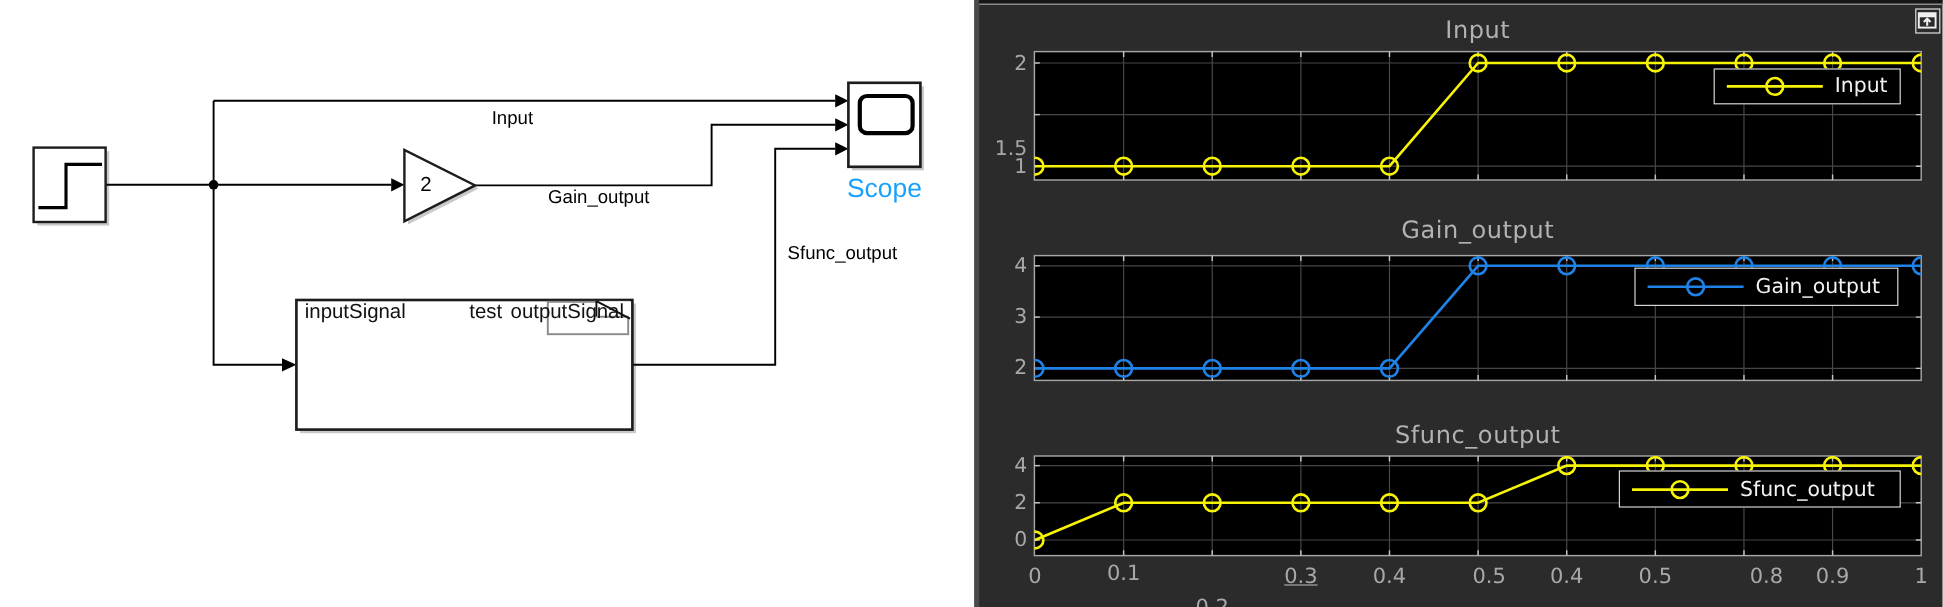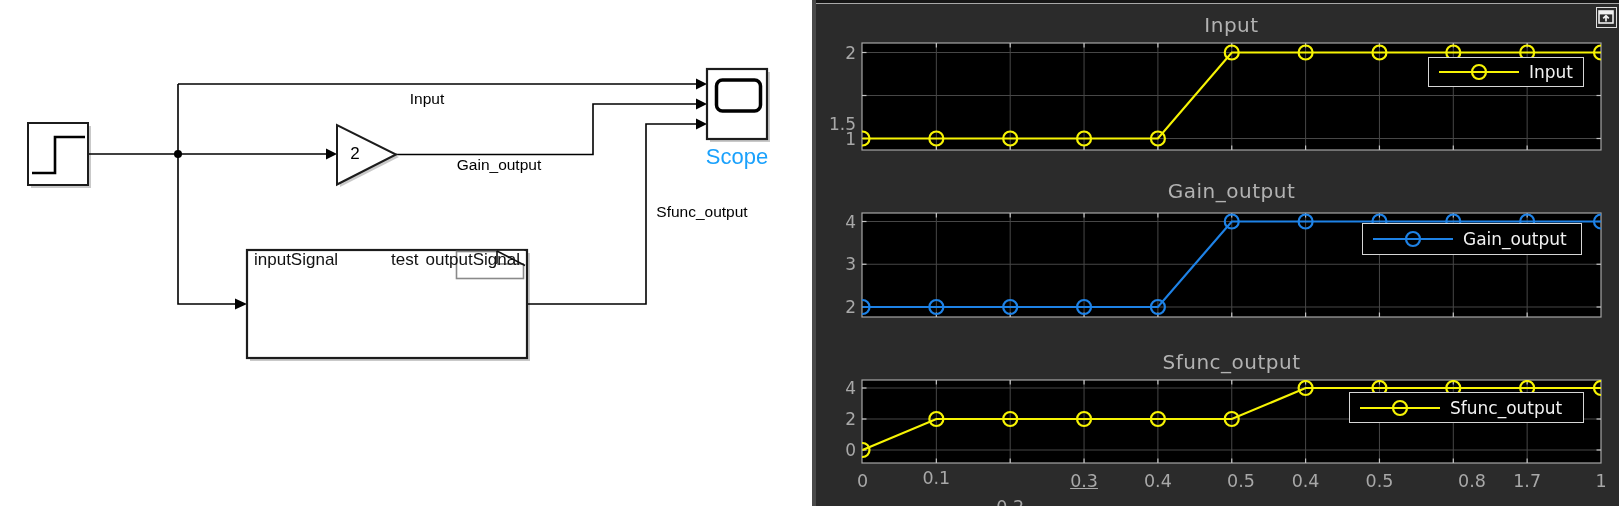--- a/index.html
+++ b/index.html
@@ -336,16 +336,16 @@
       <div class="ylab" style="left: 6px; top: 440px;">0</div>
       <div class="xlab" style="left: 24.5px; top: 471px;">0</div>
       <div class="xlab" style="left: 98.35px; top: 468px;">0.1</div>
       <div class="xlab" style="left: 172.2px; top: 497px;">0.2</div>
       <div class="xlab" style="left: 246.05px; top: 471px; text-decoration: underline;">0.3</div>
       <div class="xlab" style="left: 319.9px; top: 471px;">0.4</div>
       <div class="xlab" style="left: 403px; top: 471px;">0.5</div>
       <div class="xlab" style="left: 467.6px; top: 471px;">0.4</div>
       <div class="xlab" style="left: 541.45px; top: 471px;">0.5</div>
       <div class="xlab" style="left: 634px; top: 471px;">0.8</div>
-      <div class="xlab" style="left: 689.15px; top: 471px;">1.7</div>
+      <div class="xlab" style="left: 689.15px; top: 471px;">0.9</div>
       <div class="xlab" style="left: 763px; top: 471px;">1</div>
     </div>
 </div>
 
 </body></html>

